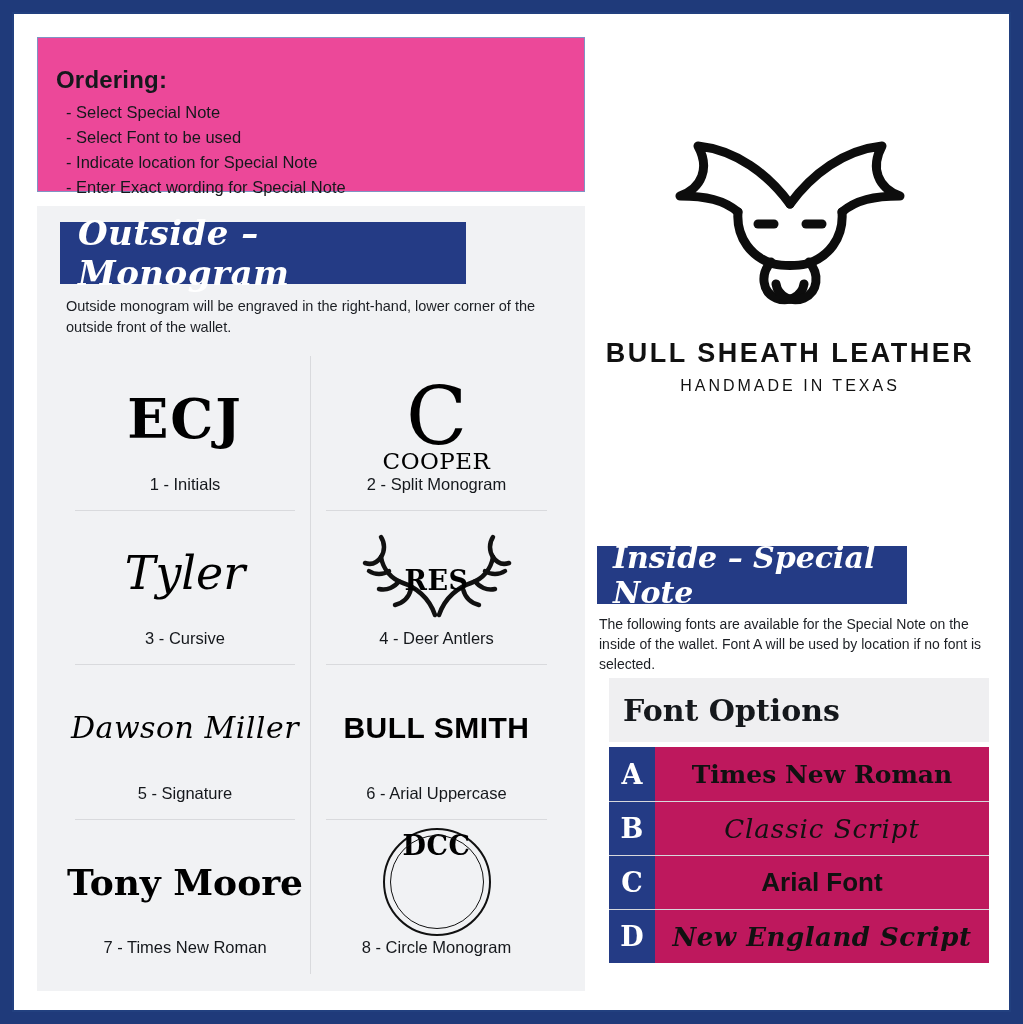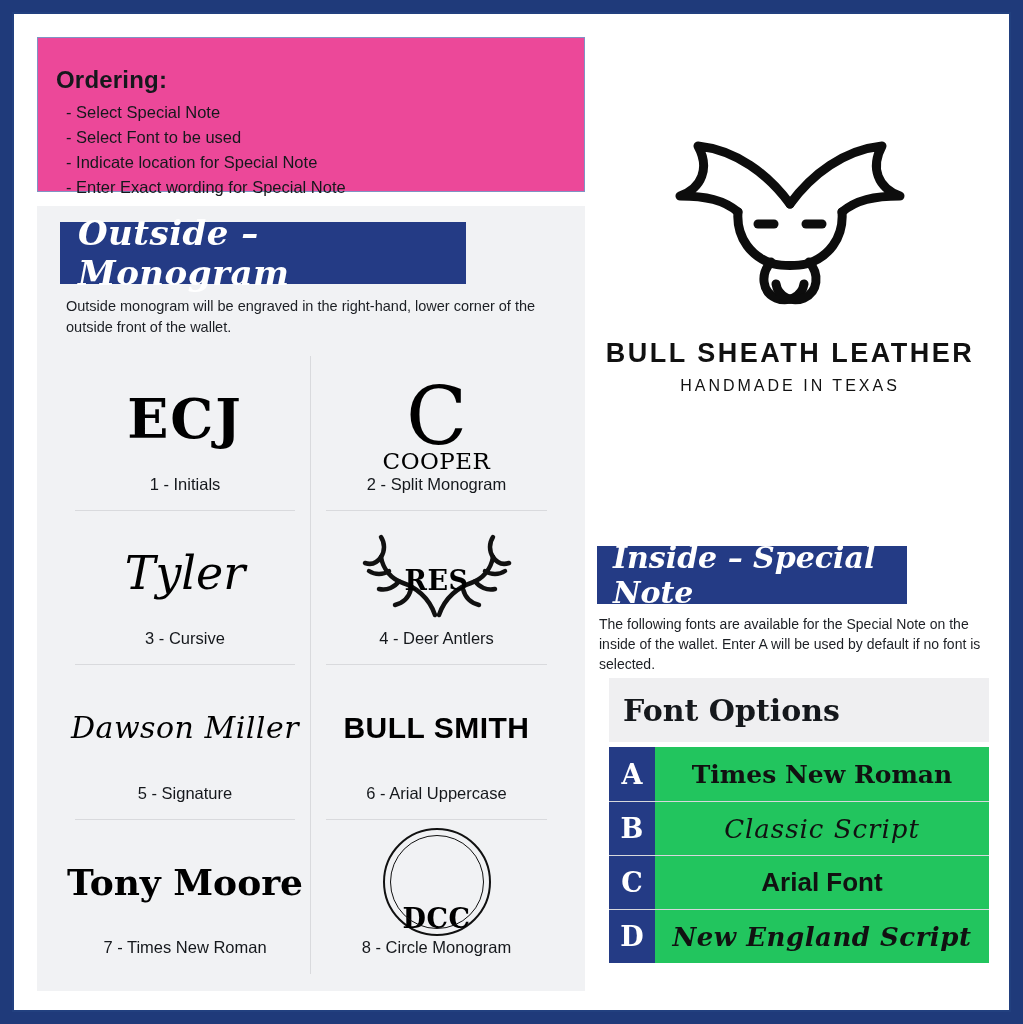--- a/index.html
+++ b/index.html
@@ -186,21 +186,21 @@
   }
   .s-times {
     font-family: "DejaVu Serif", serif;
     font-weight: bold;
     font-size: 36px;
   }
   .s-circle {
     width: 108px; height: 108px;
     border: 2px solid #111;
     border-radius: 50%;
-    display: flex; align-items: flex-end; justify-content: center;
+    display: flex; align-items: flex-start; justify-content: center;
     position: relative;
   }
   .s-circle::before {
     content: "";
     position: absolute;
     left: 5px; top: 5px; right: 5px; bottom: 5px;
     border: 1px solid #111;
     border-radius: 50%;
   }
   .s-circle span {
@@ -281,21 +281,21 @@
     color: #fff;
     font-family: "DejaVu Serif", serif;
     font-weight: bold;
     font-size: 27px;
     display: flex;
     align-items: center;
     justify-content: center;
   }
   .font-sample {
     flex: 1;
-    background: #22c55e;
+    background: #be185d;
     display: flex;
     align-items: center;
     justify-content: center;
     color: #111;
     overflow: hidden;
   }
   .f-times { font-family: "DejaVu Serif", serif; font-weight: bold; font-size: 25px; }
   .f-classic { font-family: "DejaVu Serif", serif; font-style: italic; font-size: 26px; letter-spacing: 1px; }
   .f-arial { font-family: "Liberation Sans", sans-serif; font-weight: bold; font-size: 26px; }
   .f-newengland { font-family: "DejaVu Serif", serif; font-style: italic; font-weight: bold; font-size: 26px; letter-spacing: .5px; }
@@ -421,21 +421,21 @@
             <path d="M118 90 L134 90"></path>
             <path d="M166 90 L182 90"></path>
           </g>
         </svg>
       </span>
       <div class="logo-name">BULL SHEATH LEATHER</div>
       <div class="logo-sub">HANDMADE IN TEXAS</div>
     </div>
 
     <div class="bar bar-right">Inside – Special Note</div>
-    <div class="desc-right">The following fonts are available for the Special Note on the inside of the wallet.  Enter A will be used by default if no font is selected.</div>
+    <div class="desc-right">The following fonts are available for the Special Note on the inside of the wallet.  Font A will be used by location if no font is selected.</div>
     <div class="font-options-head">Font Options</div>
 
     <div class="font-table">
       <div class="font-row">
         <div class="font-letter">A</div>
         <div class="font-sample">
           <span class="f-times">Times New Roman</span>
         </div>
       </div>
       <div class="font-row">

